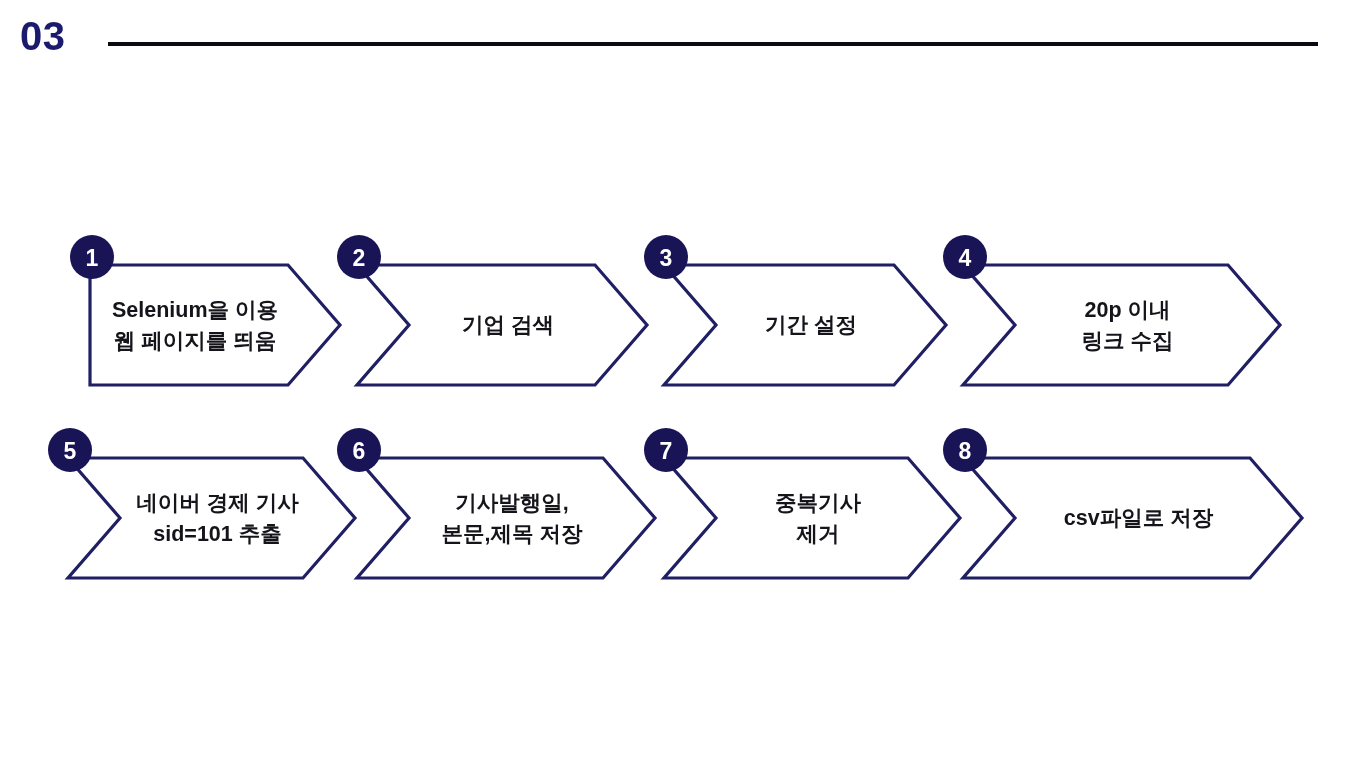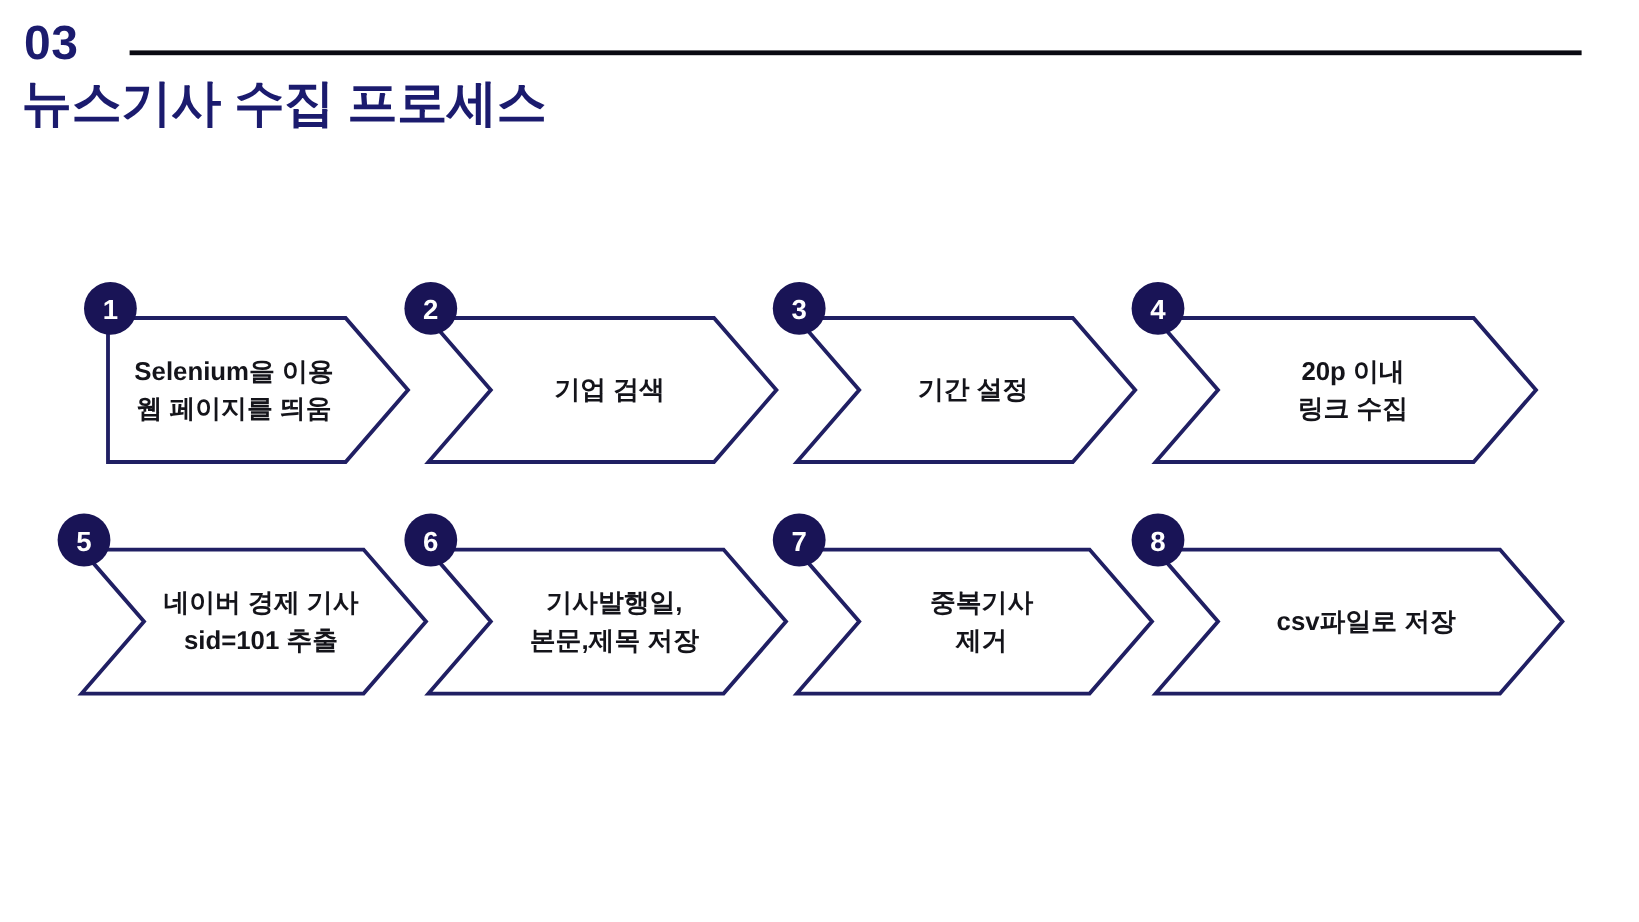--- a/index.html
+++ b/index.html
@@ -96,21 +96,20 @@
   }
 </style>
 </head>
 <body>
 
 <div class="slide">
 
   <div class="header">
     <div class="section-number">03</div>
     <div class="header-rule"></div>
-    <div class="slide-title">뉴스기사 수집 프로세스</div>
   </div>
 
   <div class="flow">
     <svg id="flow-svg" width="1366" height="420" viewBox="0 0 1366 420" xmlns="http://www.w3.org/2000/svg">
         <g>
           <g>
             <path d="M 90 65 L 288 65 L 340 125 L 288 185 L 90 185 Z" class="chev-shape"></path>
             <text x="195" y="116.5" class="step-text"><tspan x="195" dy="0">Selenium을 이용</tspan><tspan x="195" dy="31">웹 페이지를 띄움</tspan></text>
             <circle cx="92" cy="57" r="22" class="badge-circle"></circle>
             <text x="92" y="58" class="badge-num">1</text>

